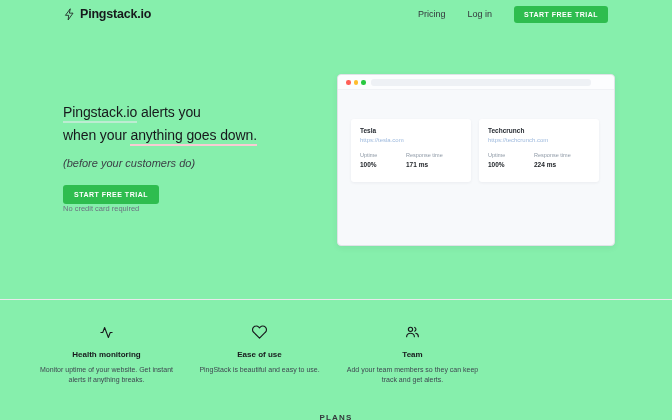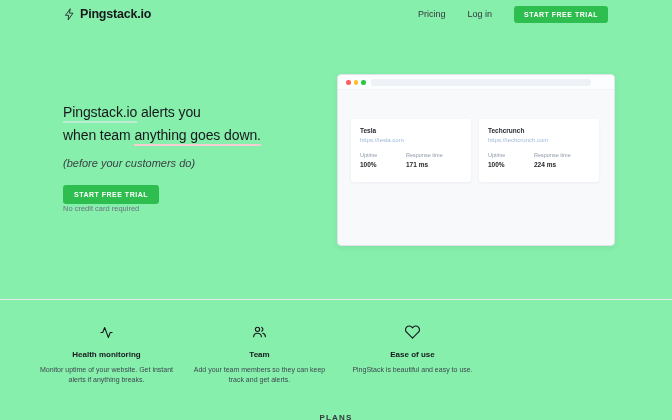--- a/index.html
+++ b/index.html
@@ -97,21 +97,21 @@
     <div class="nav">
       <a class="nav-link">Pricing</a>
       <a class="nav-link">Log in</a>
       <button class="btn-green">START FREE TRIAL</button>
     </div>
   </div>
 
   <div class="hero-left">
     <h1 class="hero-h1">
       <span class="hl-green">Pingstack.io</span><span> alerts you</span><br>
-      <span>when team </span><span class="hl-pink">anything goes down.</span>
+      <span>when your </span><span class="hl-pink">anything goes down.</span>
     </h1>
     <div class="hero-sub">(before your customers do)</div>
     <button class="btn-green hero-cta">START FREE TRIAL</button>
     <div class="hero-note">No credit card required</div>
   </div>
 
   <div class="browser">
     <div class="browser-titlebar">
       <div class="traffic">
         <span class="dot dot-red"></span>
@@ -162,41 +162,41 @@
     <div class="feature">
       <div class="feature-icon">
         <svg width="17" height="15" viewBox="0 0 24 24" class="icon-stroke">
           <polyline points="21 12 18 12 15 20 9 4 6 12 3 12"></polyline>
         </svg>
       </div>
       <div class="feature-title">Health monitoring</div>
       <div class="feature-desc">Monitor uptime of your website. Get instant alerts if anything breaks.</div>
     </div>
 
+
+    <div class="feature">
+      <div class="feature-icon">
+        <svg width="17" height="16" viewBox="0 0 24 24" class="icon-stroke">
+          <path d="M20.84 4.61a5.5 5.5 0 0 0-7.78 0L12 5.67l-1.06-1.06a5.5 5.5 0 0 0-7.78 7.78l1.06 1.06L12 21.23l7.78-7.78 1.06-1.06a5.5 5.5 0 0 0 0-7.78z"></path>
+        </svg>
+      </div>
+      <div class="feature-title">Ease of use</div>
+      <div class="feature-desc">PingStack is beautiful and easy to use.</div>
+    </div>
 
     <div class="feature">
       <div class="feature-icon">
         <svg width="17" height="16" viewBox="0 0 24 24" class="icon-stroke">
           <circle cx="9" cy="8" r="3.2"></circle>
           <path d="M3.2 19c0-3.2 2.6-5.2 5.8-5.2s5.8 2 5.8 5.2"></path>
           <path d="M15.3 5.1a3.2 3.2 0 0 1 0 5.8"></path>
           <path d="M16.9 13.9c2.4.6 3.9 2.4 3.9 5.1"></path>
         </svg>
       </div>
       <div class="feature-title">Team</div>
       <div class="feature-desc">Add your team members so they can keep track and get alerts.</div>
     </div>
 
-    <div class="feature">
-      <div class="feature-icon">
-        <svg width="17" height="16" viewBox="0 0 24 24" class="icon-stroke">
-          <path d="M20.84 4.61a5.5 5.5 0 0 0-7.78 0L12 5.67l-1.06-1.06a5.5 5.5 0 0 0-7.78 7.78l1.06 1.06L12 21.23l7.78-7.78 1.06-1.06a5.5 5.5 0 0 0 0-7.78z"></path>
-        </svg>
-      </div>
-      <div class="feature-title">Ease of use</div>
-      <div class="feature-desc">PingStack is beautiful and easy to use.</div>
-    </div>
-
   </div>
 
   <div class="footer-label">PLANS</div>
 
 </div>
 
 </body></html>

